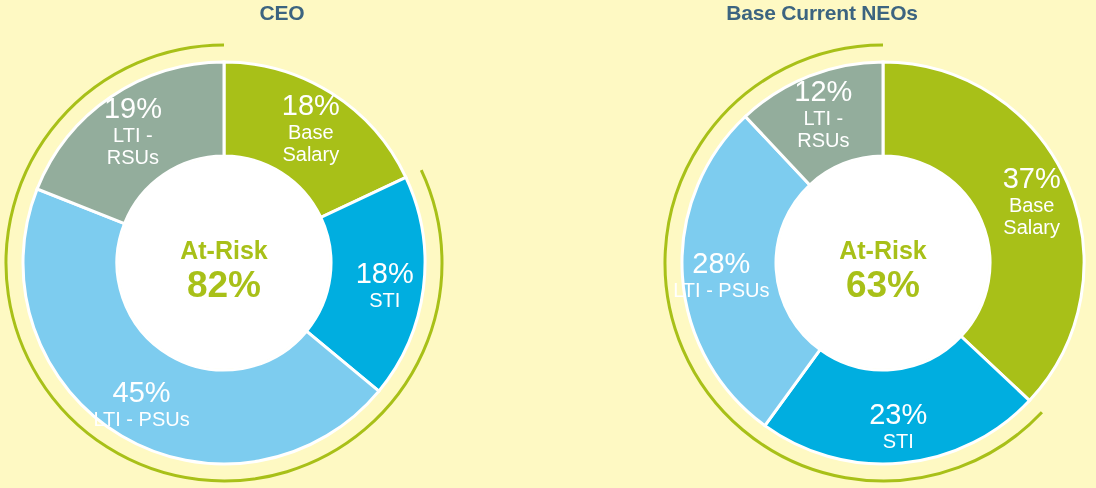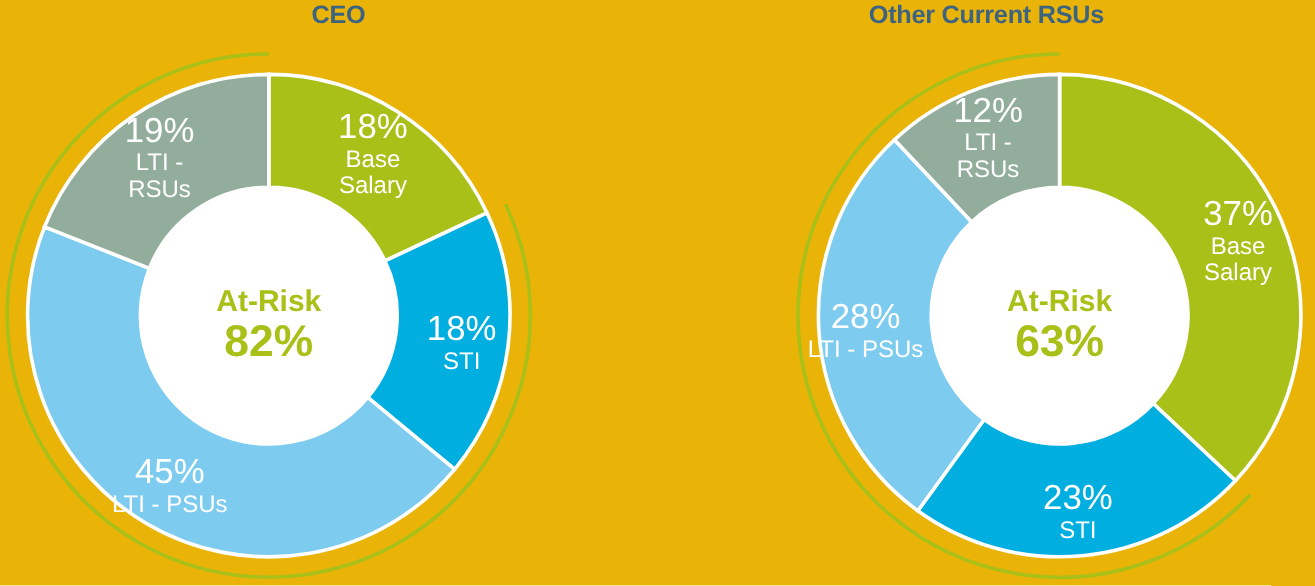--- a/index.html
+++ b/index.html
@@ -10,21 +10,21 @@
   body {
     width: 1096px;
     height: 488px;
     font-family: "Liberation Sans", sans-serif;
     overflow: hidden;
   }
   .page {
     position: relative;
     width: 1096px;
     height: 488px;
-    background: #eab308;
+    background: #fef9c3;
   }
   .chart-panel {
     position: absolute;
     top: 0;
     height: 488px;
   }
   #panel-ceo { left: 0px; width: 548px; }
   #panel-neo { left: 548px; width: 548px; }
 
   .chart-title {
@@ -106,21 +106,21 @@
         </g>
         <g>
           <circle cx="224" cy="263" r="106" fill="#FFFFFF"></circle>
           <text x="224" y="259" class="center-caption" fill="#A8C018">At-Risk</text>
           <text x="224" y="297" class="center-value" fill="#A8C018">82%</text>
         </g>
       </svg>
   </div>
 
   <div class="chart-panel" id="panel-neo">
-    <div class="chart-title">Other Current RSUs</div>
+    <div class="chart-title">Base Current NEOs</div>
     <svg class="donut-svg" id="svg-neo" width="548" height="488" viewBox="0 0 548 488">
         <path d="M 335 45 A 218 218 0 1 0 493.91516077786764 412.2312690924542" fill="none" stroke="#A8C018" stroke-width="3" stroke-linecap="butt"></path>
         <g>
           <path d="M 335 62 A 201 201 0 0 1 481.5226941117037 400.59396829166644 L 412.999643134091 336.2465403343697 A 107 107 0 0 0 335 156 Z" fill="#A8C018" stroke="#FFFFFF" stroke-width="3" stroke-linejoin="miter"></path>
           <text x="483.67624936080495" y="187.66204171716555" class="seg-value" fill="#FFFFFF">37%</text>
           <text x="483.67624936080495" y="211.66204171716555" class="seg-label" fill="#FFFFFF">Base</text>
           <text x="483.67624936080495" y="233.66204171716555" class="seg-label" fill="#FFFFFF">Salary</text>
         </g>
         <g>
           <path d="M 481.5226941117037 400.59396829166644 A 201 201 0 0 1 216.85516428921292 425.61241586936444 L 272.1069780047054 349.56481839811937 A 107 107 0 0 0 412.999643134091 336.2465403343697 Z" fill="#00AEE0" stroke="#FFFFFF" stroke-width="3" stroke-linejoin="miter"></path>

